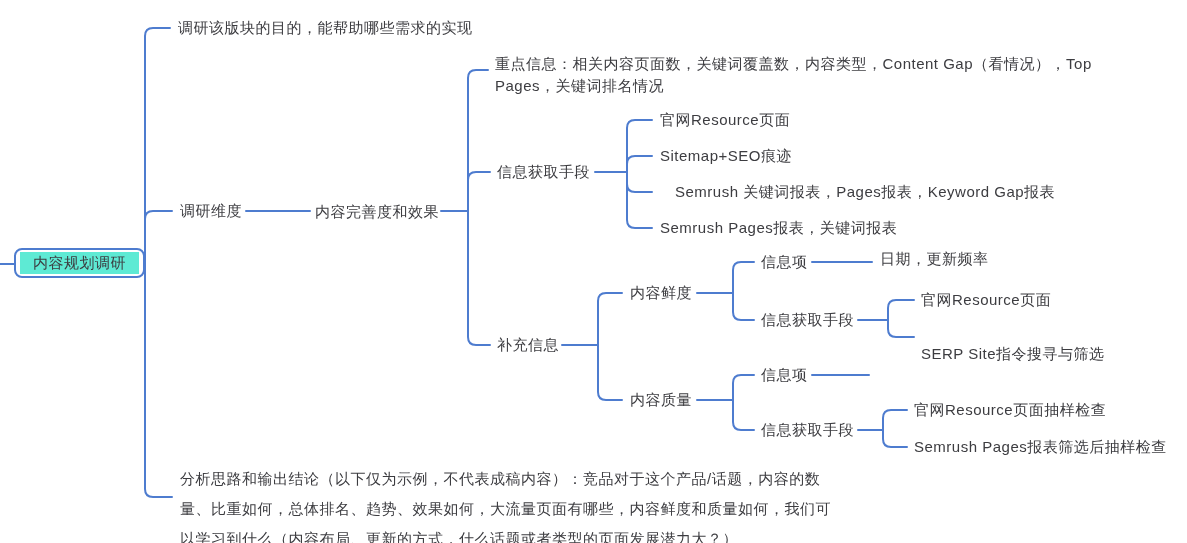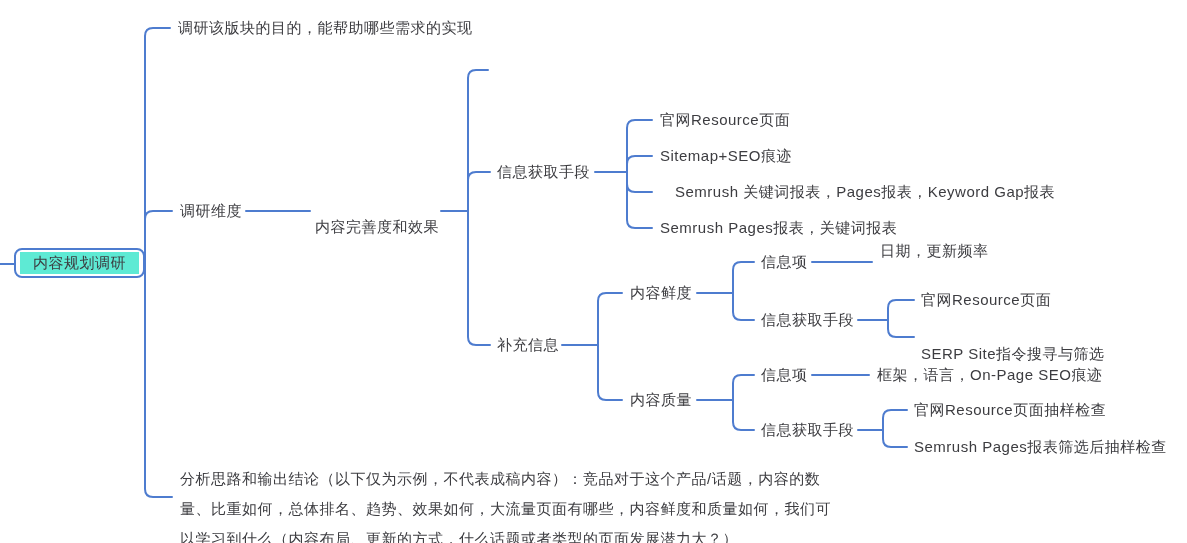--- a/index.html
+++ b/index.html
@@ -91,37 +91,37 @@
   </svg>
 
   <div id="root-node">
     <span class="hl">内容规划调研</span>
   </div>
 
   <div class="node" style="left:178px;top:17px;">调研该版块的目的，能帮助哪些需求的实现</div>
   <div class="node" style="left:180px;top:200px;">调研维度</div>
   <div class="node wrap" style="left:180px;top:464px;width:660px;line-height:30px;">分析思路和输出结论（以下仅为示例，不代表成稿内容）：竞品对于这个产品/话题，内容的数量、比重如何，总体排名、趋势、效果如何，大流量页面有哪些，内容鲜度和质量如何，我们可以学习到什么（内容布局、更新的方式，什么话题或者类型的页面发展潜力大？）</div>
 
-  <div class="node" style="left:315px;top:216px;">内容完善度和效果</div>
+  <div class="node" style="left:315px;top:201px;">内容完善度和效果</div>
 
+  <div class="node wrap" style="left:495px;top:53px;width:615px;">重点信息：相关内容页面数，关键词覆盖数，内容类型，Content Gap（看情况），Top Pages，关键词排名情况</div>
   <div class="node" style="left:497px;top:161px;">信息获取手段</div>
   <div class="node" style="left:497px;top:334px;">补充信息</div>
 
   <div class="node" style="left:660px;top:109px;">官网Resource页面</div>
   <div class="node" style="left:660px;top:145px;">Sitemap+SEO痕迹</div>
   <div class="node" style="left:660px;top:181px;margin-left:15px;">Semrush 关键词报表，Pages报表，Keyword Gap报表</div>
   <div class="node" style="left:660px;top:217px;text-align:center;">Semrush Pages报表，关键词报表</div>
 
   <div class="node" style="left:630px;top:282px;text-align:center;">内容鲜度</div>
   <div class="node" style="left:761px;top:251px;">信息项</div>
-  <div class="node" style="left:880px;top:240px;text-align:right;">日期，更新频率</div>
+  <div class="node" style="left:880px;top:248px;text-align:right;">日期，更新频率</div>
   <div class="node" style="left:761px;top:309px;">信息获取手段</div>
   <div class="node" style="left:921px;top:289px;">官网Resource页面</div>
   <div class="node" style="left:921px;top:314px;margin-top:29px;">SERP Site指令搜寻与筛选</div>
 
   <div class="node" style="left:630px;top:389px;">内容质量</div>
   <div class="node" style="left:761px;top:364px;">信息项</div>
-  <div class="node" style="left:877px;top:364px;">框架，语言，On-Page SEO痕迹</div>
   <div class="node" style="left:761px;top:419px;">信息获取手段</div>
   <div class="node" style="left:914px;top:399px;">官网Resource页面抽样检查</div>
   <div class="node" style="left:914px;top:436px;">Semrush Pages报表筛选后抽样检查</div>
 
 </div>
 
 </body></html>

